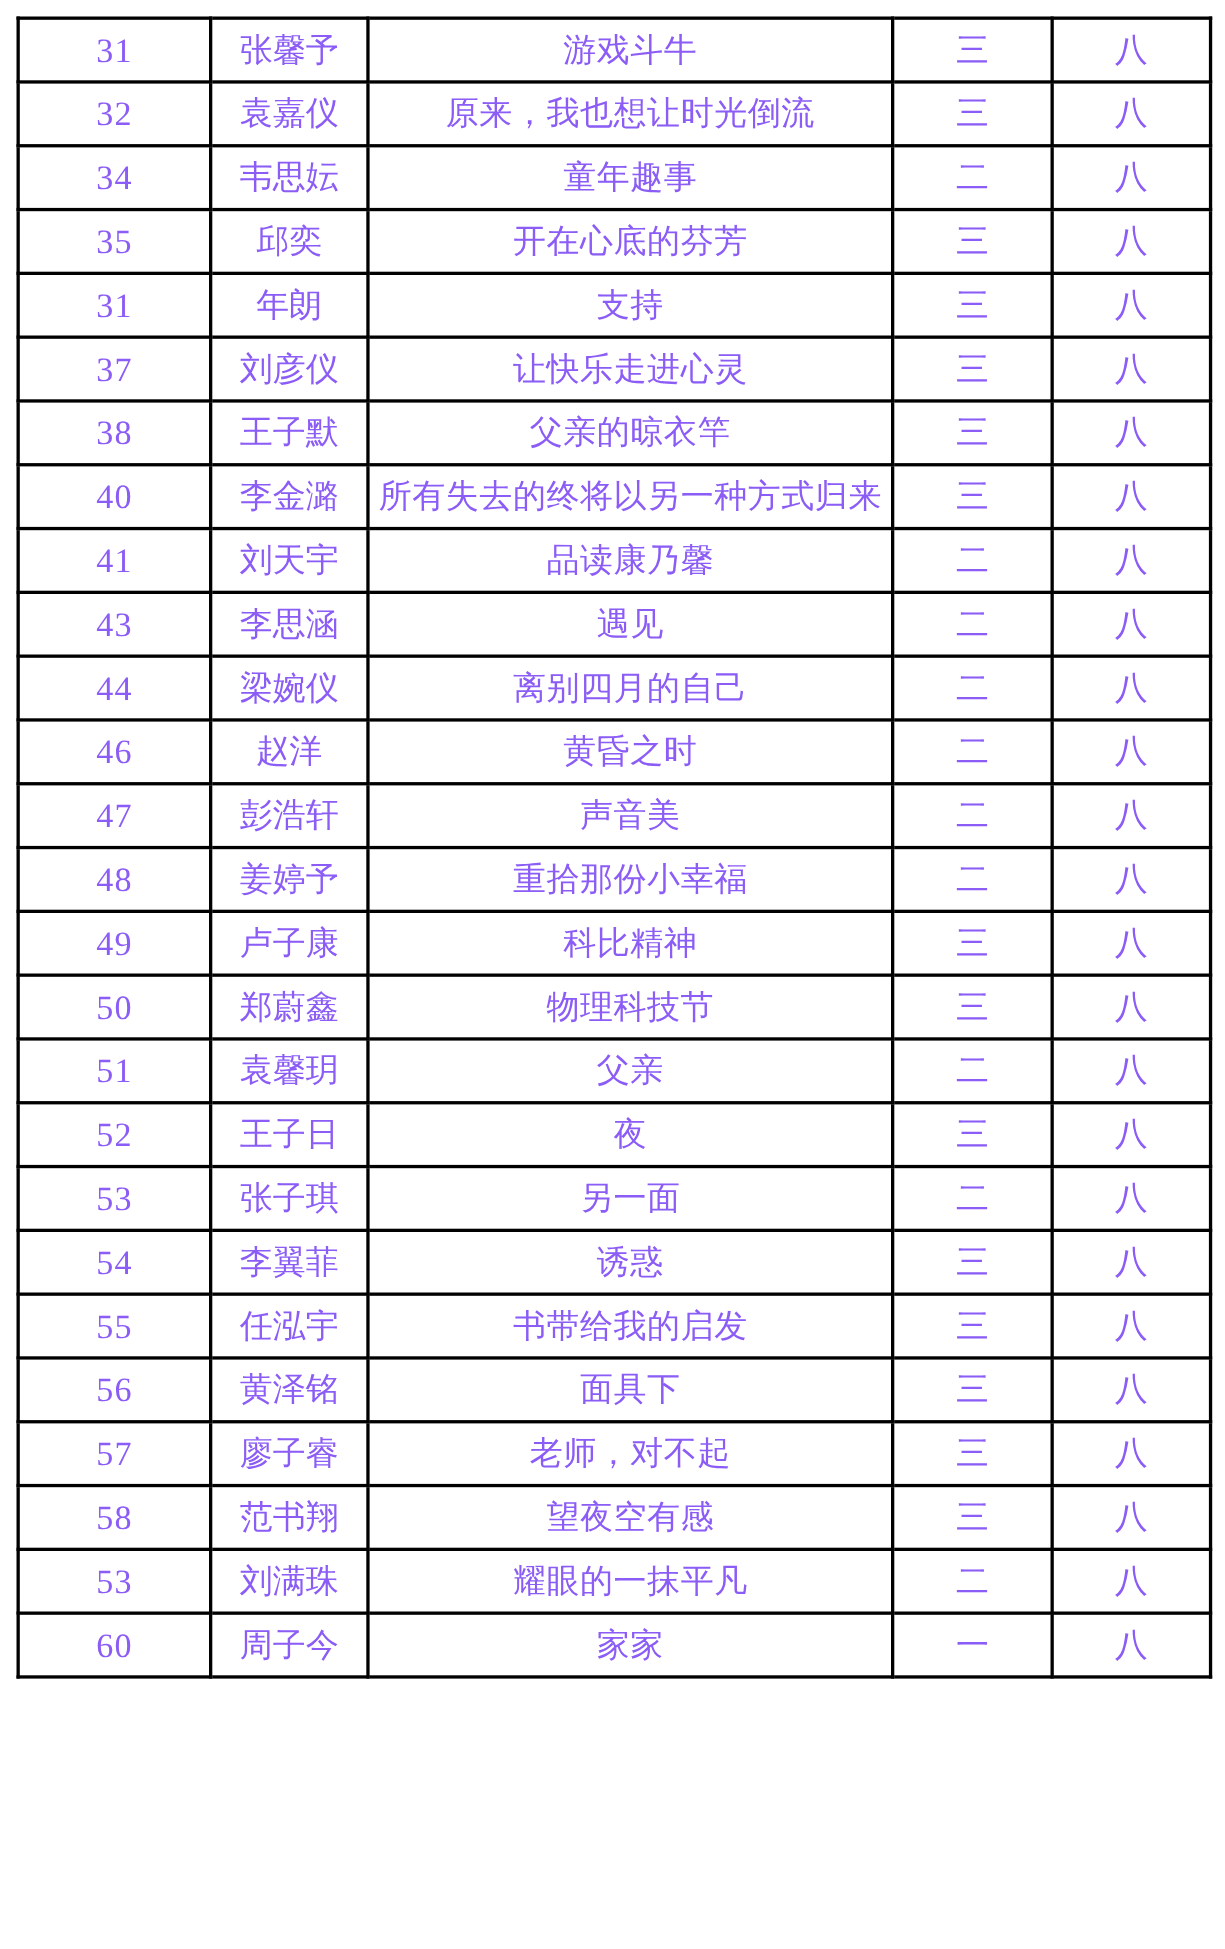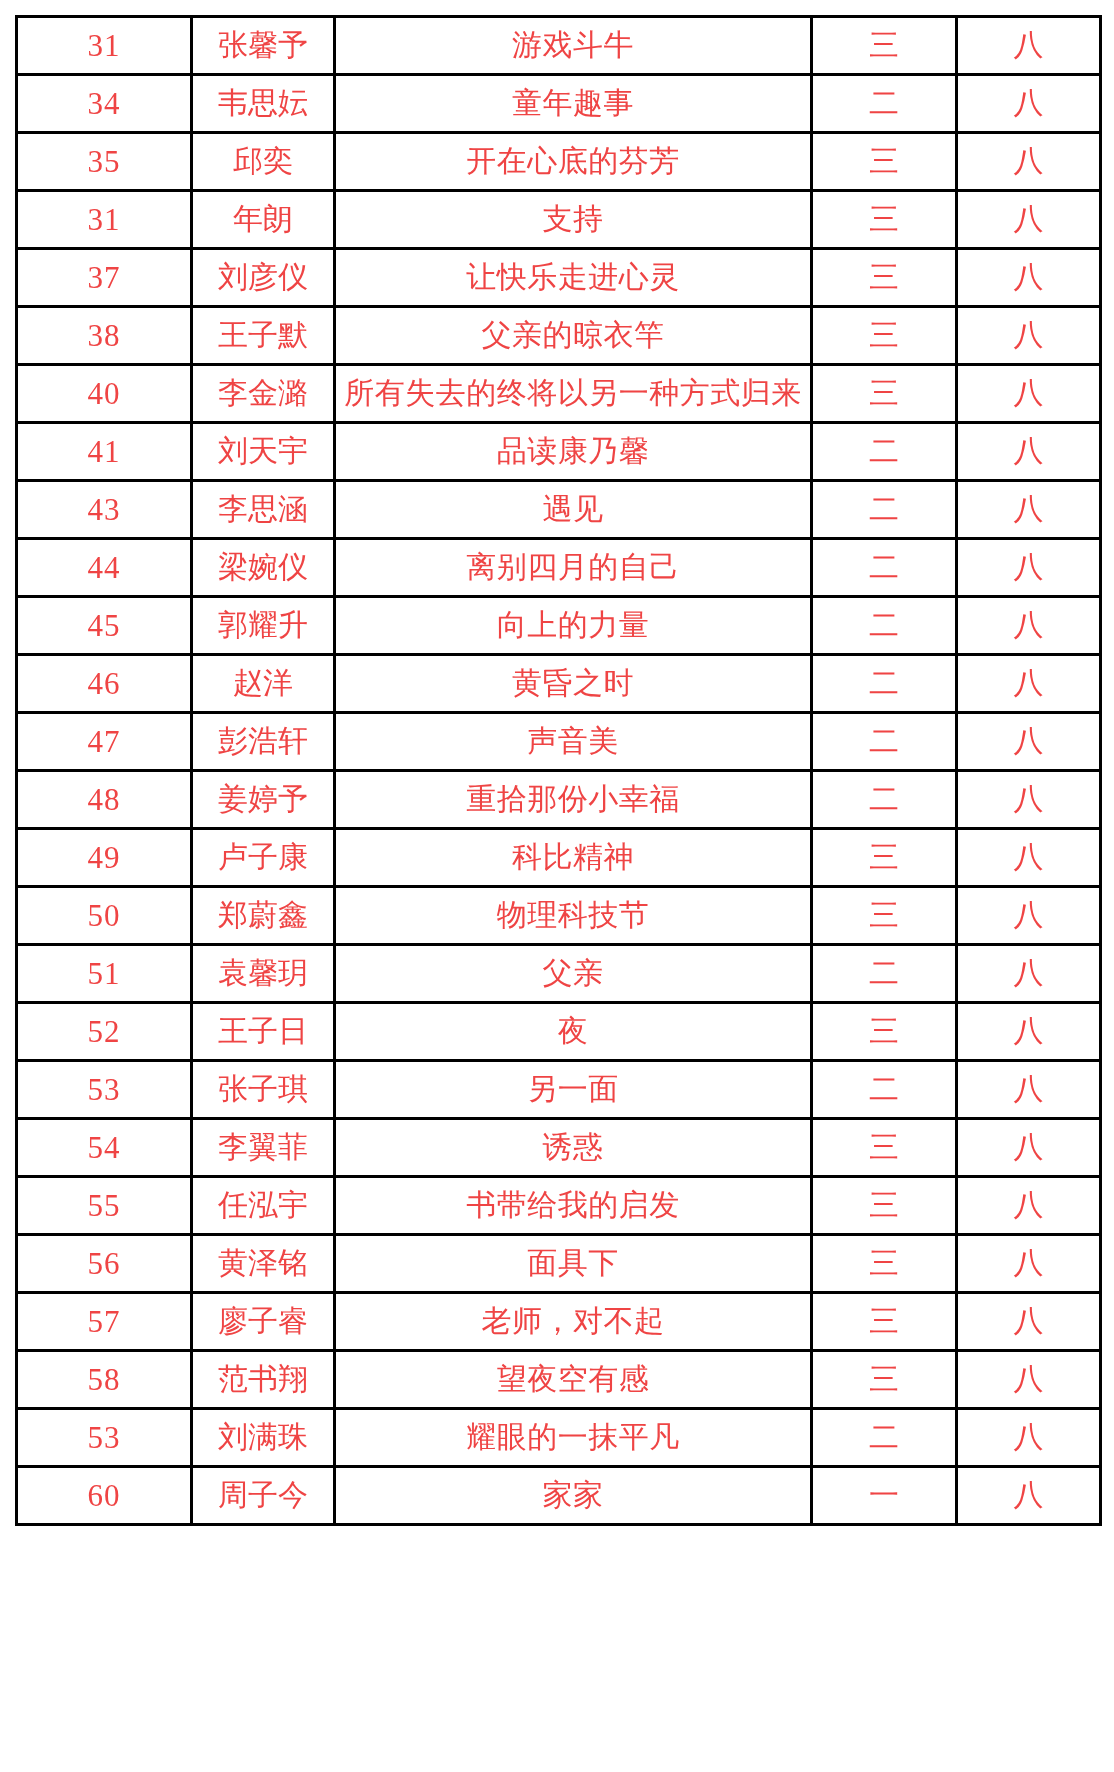--- a/index.html
+++ b/index.html
@@ -14,21 +14,21 @@
     position: absolute;
     left: 15px;
     top: 15px;
     width: 1084px;
   }
   table.awards {
     border-collapse: collapse;
     table-layout: fixed;
     width: 1084px;
     font-family: "Liberation Serif", "DejaVu Serif", serif;
-    color: #ef4444;
+    color: #8b5cf6;
     font-size: 30px;
   }
   table.awards td {
     border: 3px solid #000000;
     height: 55px;
     padding: 0;
     text-align: center;
     vertical-align: middle;
     white-space: nowrap;
     overflow: hidden;
@@ -55,20 +55,27 @@
     </colgroup>
     <tbody id="table-body">
         <tr>
           <td class="cell-no">31</td>
           <td class="cell-name">张馨予</td>
           <td class="cell-title">游戏斗牛</td>
           <td class="cell-award">三</td>
           <td class="cell-grade">八</td>
         </tr>
         <tr>
+          <td class="cell-no">32</td>
+          <td class="cell-name">袁嘉仪</td>
+          <td class="cell-title">原来，我也想让时光倒流</td>
+          <td class="cell-award">三</td>
+          <td class="cell-grade">八</td>
+        </tr>
+        <tr>
           <td class="cell-no">34</td>
           <td class="cell-name">韦思妘</td>
           <td class="cell-title">童年趣事</td>
           <td class="cell-award">二</td>
           <td class="cell-grade">八</td>
         </tr>
         <tr>
           <td class="cell-no">35</td>
           <td class="cell-name">邱奕</td>
           <td class="cell-title">开在心底的芬芳</td>
@@ -114,27 +121,20 @@
           <td class="cell-no">43</td>
           <td class="cell-name">李思涵</td>
           <td class="cell-title">遇见</td>
           <td class="cell-award">二</td>
           <td class="cell-grade">八</td>
         </tr>
         <tr>
           <td class="cell-no">44</td>
           <td class="cell-name">梁婉仪</td>
           <td class="cell-title">离别四月的自己</td>
-          <td class="cell-award">二</td>
-          <td class="cell-grade">八</td>
-        </tr>
-        <tr>
-          <td class="cell-no">45</td>
-          <td class="cell-name">郭耀升</td>
-          <td class="cell-title">向上的力量</td>
           <td class="cell-award">二</td>
           <td class="cell-grade">八</td>
         </tr>
         <tr>
           <td class="cell-no">46</td>
           <td class="cell-name">赵洋</td>
           <td class="cell-title">黄昏之时</td>
           <td class="cell-award">二</td>
           <td class="cell-grade">八</td>
         </tr>

